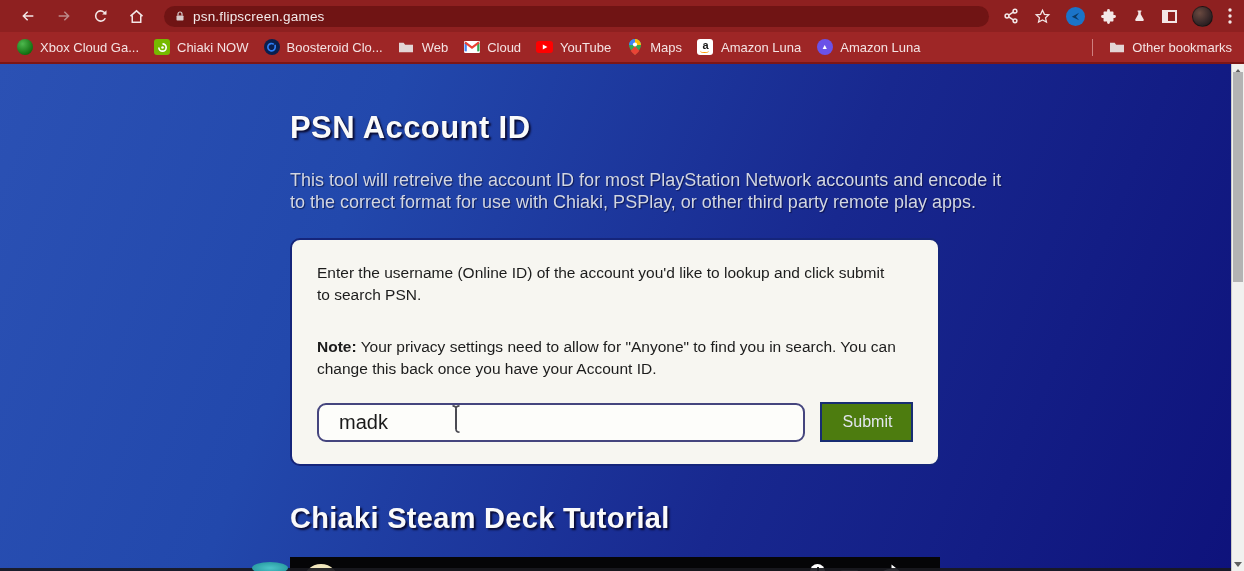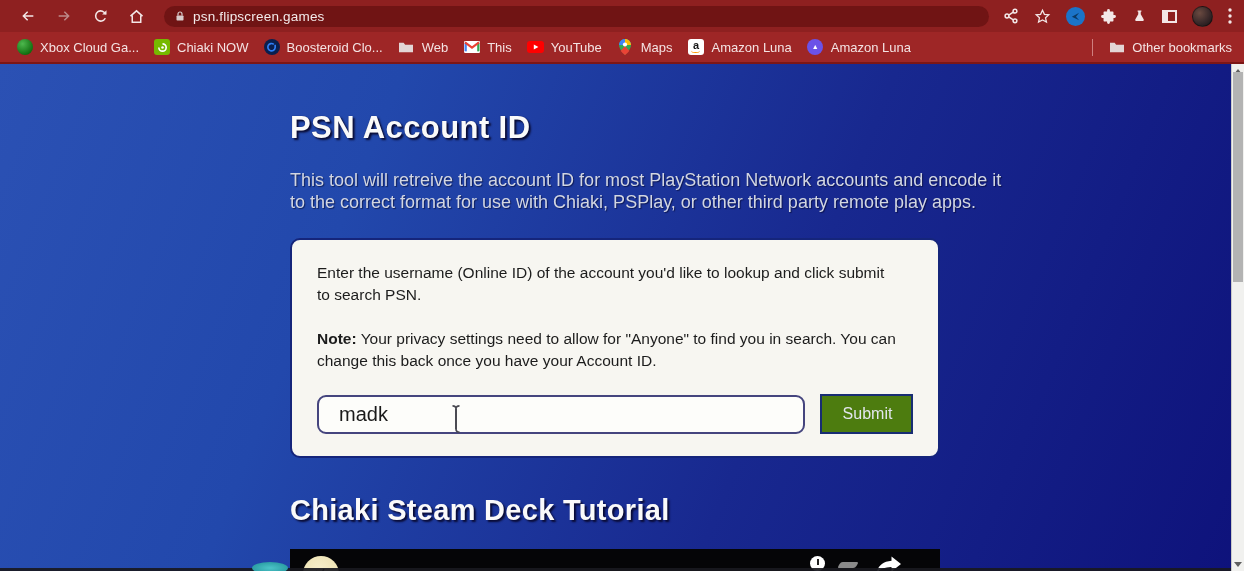--- a/index.html
+++ b/index.html
@@ -77,21 +77,21 @@
     text-shadow:2px 2px 2px rgba(8,8,45,.95), 0 0 1px rgba(8,8,45,.6);
   }
   .intro { margin:24px 0 0; font-size:18px; line-height:21.5px; color:#d2d6e2;
     text-shadow:1px 1px 1px rgba(0,0,30,.55); white-space:nowrap; }
   .card {
     margin-top:25px; width:650px; background:#f7f6f1;
     border:2px solid #15257b; border-radius:10px;
     padding:22px 25px; color:#1c1c1c; font-size:15.5px; line-height:22px;
   }
   .card .line { white-space:nowrap; }
-  .note { margin-top:22px; }
+  .note { margin-top:30px; }
   .input-row { margin-top:22px; display:flex; gap:15px; align-items:center; }
   .lookup-input {
     flex:1; height:39px; border:2px solid #45457e; border-radius:9px;
     padding:0 20px; font-size:20px; color:#1a1a1a; background:#fdfdfa;
     font-family:"Liberation Sans", sans-serif; outline:none; min-width:0;
   }
   .submit {
     width:93px; height:40px; background:#4d7c0f; border:2px solid #182d73;
     border-radius:0; color:#e3e6ee; font-size:16px;
     font-family:"Liberation Sans", sans-serif; cursor:pointer;padding-left:8px;
@@ -249,21 +249,21 @@
   </div>
   <div class="bm">
     <span class="bmi">
       <svg width="16" height="12" viewBox="0 0 24 18">
           <rect width="24" height="18" rx="2" fill="#fff"></rect>
           <path d="M2.5 2.5v13" stroke="#4285f4" stroke-width="3.4"></path>
           <path d="M21.5 2.5v13" stroke="#34a853" stroke-width="3.4"></path>
           <path d="M1.5 2l10.5 8L22.5 2" fill="none" stroke="#ea4335" stroke-width="3.2"></path>
         </svg>
     </span>
-    <span class="bml">This</span>
+    <span class="bml">Cloud</span>
   </div>
   <div class="bm">
     <span class="bmi">
       <svg width="17" height="12" viewBox="0 0 17 12">
           <rect width="17" height="12" rx="3" fill="#f00"></rect>
           <path d="M6.8 3.4v5.2L11.4 6z" fill="#fff"></path>
         </svg>
     </span>
     <span class="bml">YouTube</span>
   </div>

